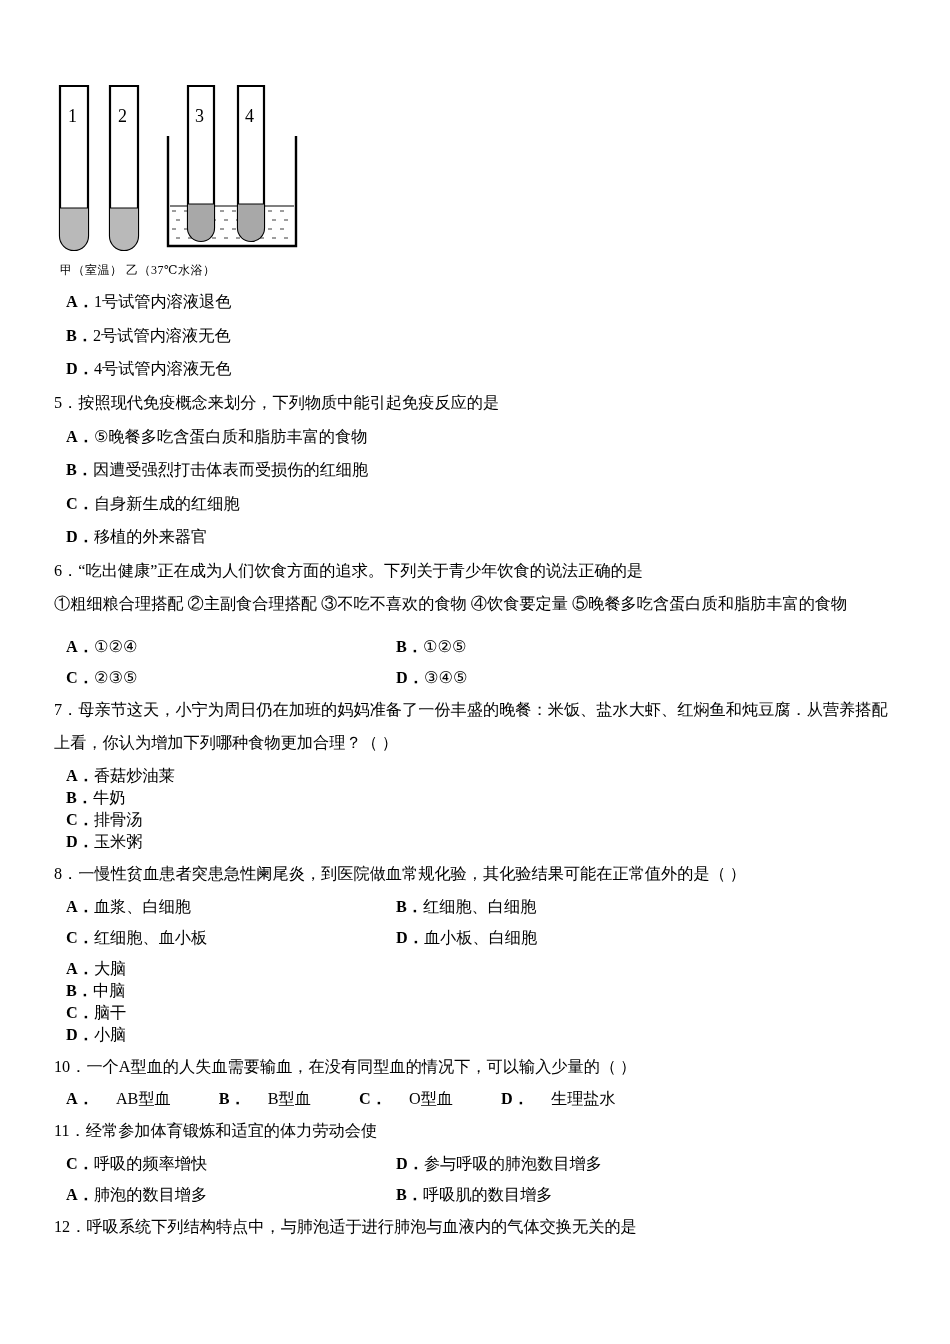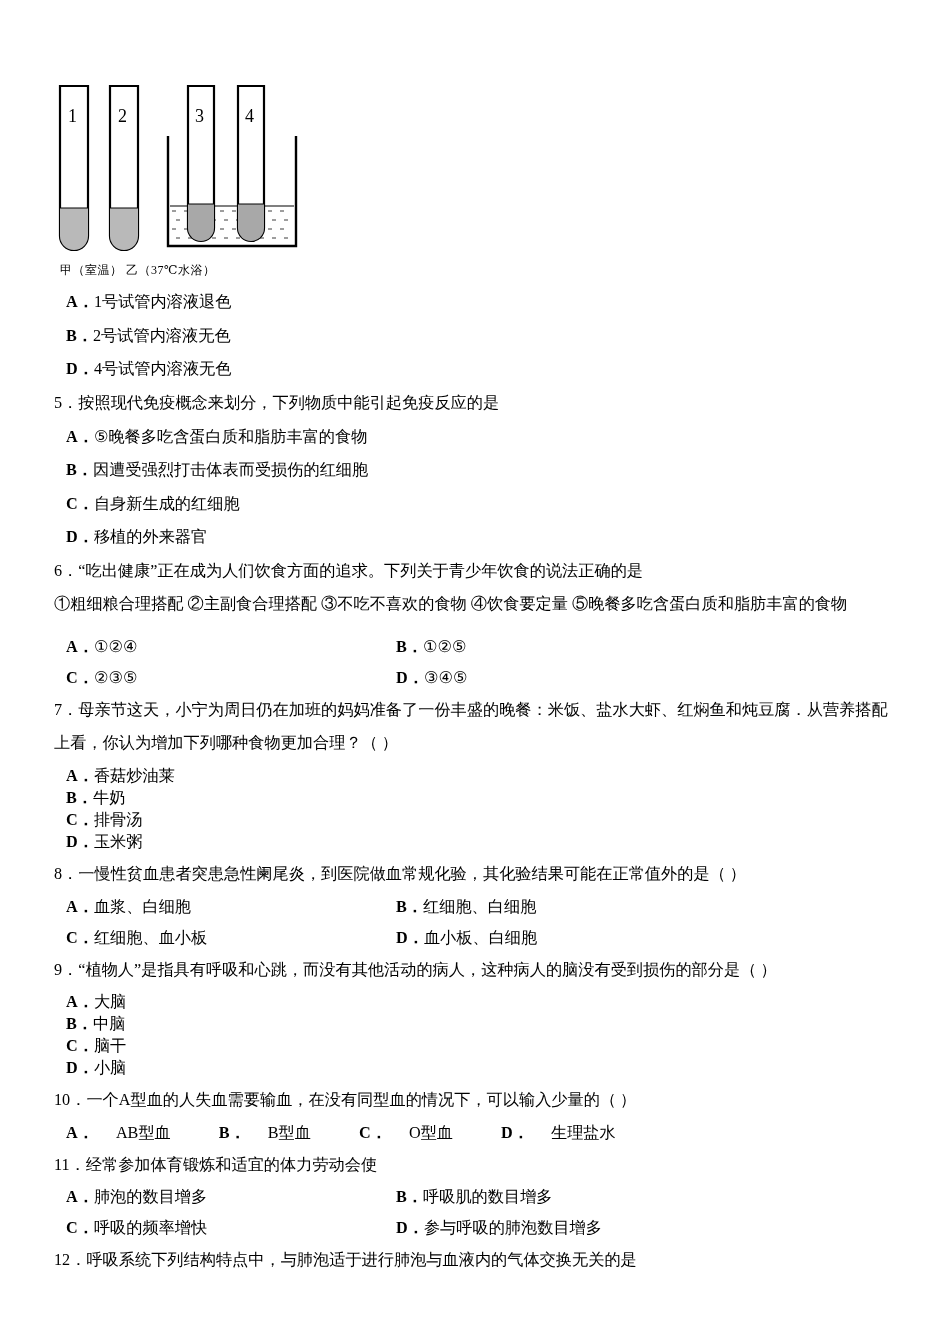--- a/index.html
+++ b/index.html
@@ -248,21 +248,20 @@
     </div>
     <div class="two-col">
       <div>
         <span class="bold-label">C．</span><span>红细胞、血小板</span>
       </div>
       <div>
         <span class="bold-label">D．</span><span>血小板、白细胞</span>
       </div>
     </div>
 
-    <div class="line q-indent gap-top">9．“植物人”是指具有呼吸和心跳，而没有其他活动的病人，这种病人的脑没有受到损伤的部分是（ ）</div>
     <div class="four-col">
       <div class="w-wide">
         <span class="bold-label">A．</span><span>大脑</span>
       </div>
       <div>
         <span class="bold-label">B．</span><span>中脑</span>
       </div>
       <div>
         <span class="bold-label">C．</span><span>脑干</span>
       </div>
@@ -275,31 +274,31 @@
     <div class="inline-opts">
       <span><span class="bold-label">A．</span><span>AB型血</span></span>
       <span><span class="bold-label">B．</span><span>B型血</span></span>
       <span><span class="bold-label">C．</span><span>O型血</span></span>
       <span><span class="bold-label">D．</span><span>生理盐水</span></span>
     </div>
 
     <div class="line q-indent gap-top">11．经常参加体育锻炼和适宜的体力劳动会使</div>
     <div class="two-col">
       <div>
+        <span class="bold-label">C．</span><span>呼吸的频率增快</span>
+      </div>
+      <div>
+        <span class="bold-label">D．</span><span>参与呼吸的肺泡数目增多</span>
+      </div>
+    </div>
+    <div class="two-col">
+      <div>
         <span class="bold-label">A．</span><span>肺泡的数目增多</span>
       </div>
       <div>
         <span class="bold-label">B．</span><span>呼吸肌的数目增多</span>
-      </div>
-    </div>
-    <div class="two-col">
-      <div>
-        <span class="bold-label">C．</span><span>呼吸的频率增快</span>
-      </div>
-      <div>
-        <span class="bold-label">D．</span><span>参与呼吸的肺泡数目增多</span>
       </div>
     </div>
 
     <div class="line q-indent gap-top">12．呼吸系统下列结构特点中，与肺泡适于进行肺泡与血液内的气体交换无关的是</div>
 
   </div>
 </div>
 
 </body></html>

